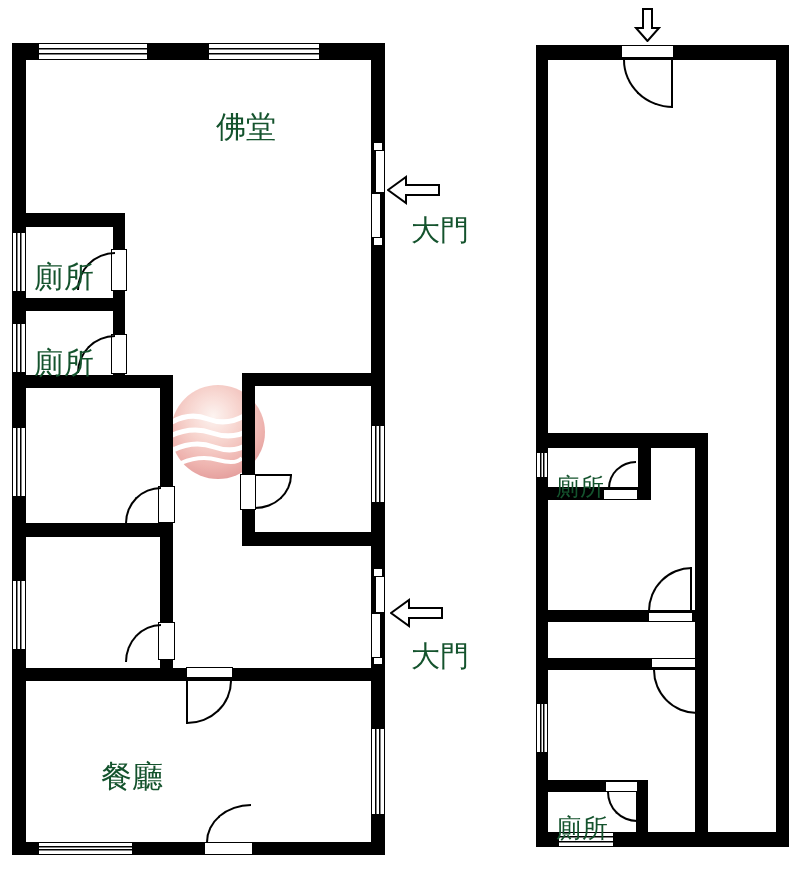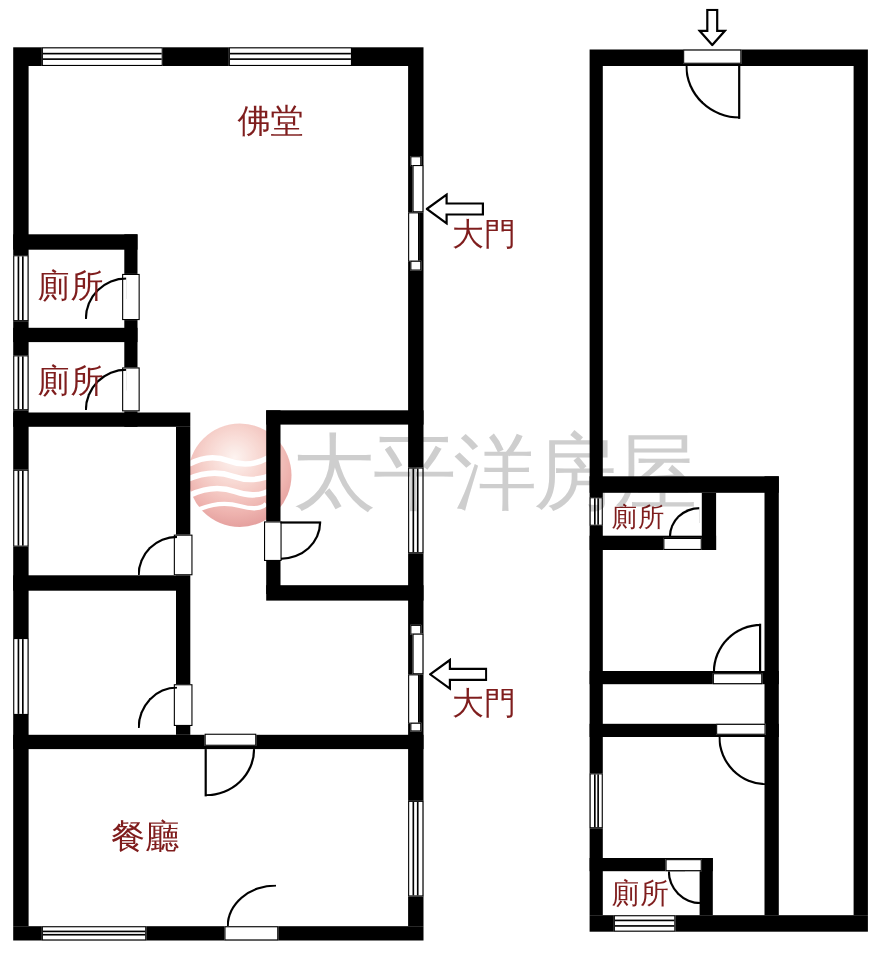--- a/index.html
+++ b/index.html
@@ -9,21 +9,21 @@
   .win{position:absolute;background-color:#fff;border:1.5px solid #000;box-sizing:border-box;
        background-repeat:no-repeat;background-image:linear-gradient(#000,#000),linear-gradient(#000,#000);}
   .win-h{background-size:100% 1.5px;background-position:0 30%,0 68%;}
   .win-v{background-size:1.5px 100%;background-position:30% 0,68% 0;}
   .leaf{position:absolute;background:#fff;border:1.5px solid #000;box-sizing:border-box;}
   .arc{position:absolute;box-sizing:border-box;}
   .arc.tl{border-top:2px solid #000;border-left:2px solid #000;border-top-left-radius:100% 100%;}
   .arc.br{border-right:2px solid #000;border-bottom:2px solid #000;border-bottom-right-radius:100% 100%;}
   .arc.bl{border-left:2px solid #000;border-bottom:2px solid #000;border-bottom-left-radius:100% 100%;}
   .ln{position:absolute;background:#000;}
-  .lbl{position:absolute;color:#7f1d1d;white-space:nowrap;line-height:1;}
+  .lbl{position:absolute;color:#14532d;white-space:nowrap;line-height:1;margin-top:16px;}
   .arrow{position:absolute;}
   #watermark{position:absolute;left:0;top:0;width:800px;height:874px;pointer-events:none;
              mix-blend-mode:multiply;opacity:.85;z-index:6;}
   #wm-text{position:absolute;left:266px;top:392px;font-size:76px;letter-spacing:-3px;
            font-family:"Liberation Serif",serif;color:#c6c6c6;line-height:1;}
   #wm-logo{position:absolute;left:170px;top:384px;}
   .z2{z-index:2}.z3{z-index:3}
 </style>
 </head>
 <body>
@@ -159,16 +159,15 @@
           <stop offset="80%" stop-color="#eba5a0"></stop>
           <stop offset="100%" stop-color="#e08f8d"></stop>
         </radialGradient>
       </defs>
       <circle cx="48" cy="48" r="47" fill="url(#ballg)"></circle>
       <path d="M2,38 Q20,28 38,35 T74,32" fill="none" stroke="#fff" stroke-width="5"></path>
       <path d="M0,52 Q22,42 42,49 T80,46" fill="none" stroke="#fff" stroke-width="5"></path>
       <path d="M3,66 Q24,56 44,63 T78,60" fill="none" stroke="#fff" stroke-width="5"></path>
       <path d="M11,79 Q30,71 48,76 T72,74" fill="none" stroke="#fff" stroke-width="4"></path>
     </svg>
-    <div id="wm-text">太平洋房屋</div>
   </div>
 
 </div>
 
 </body></html>

